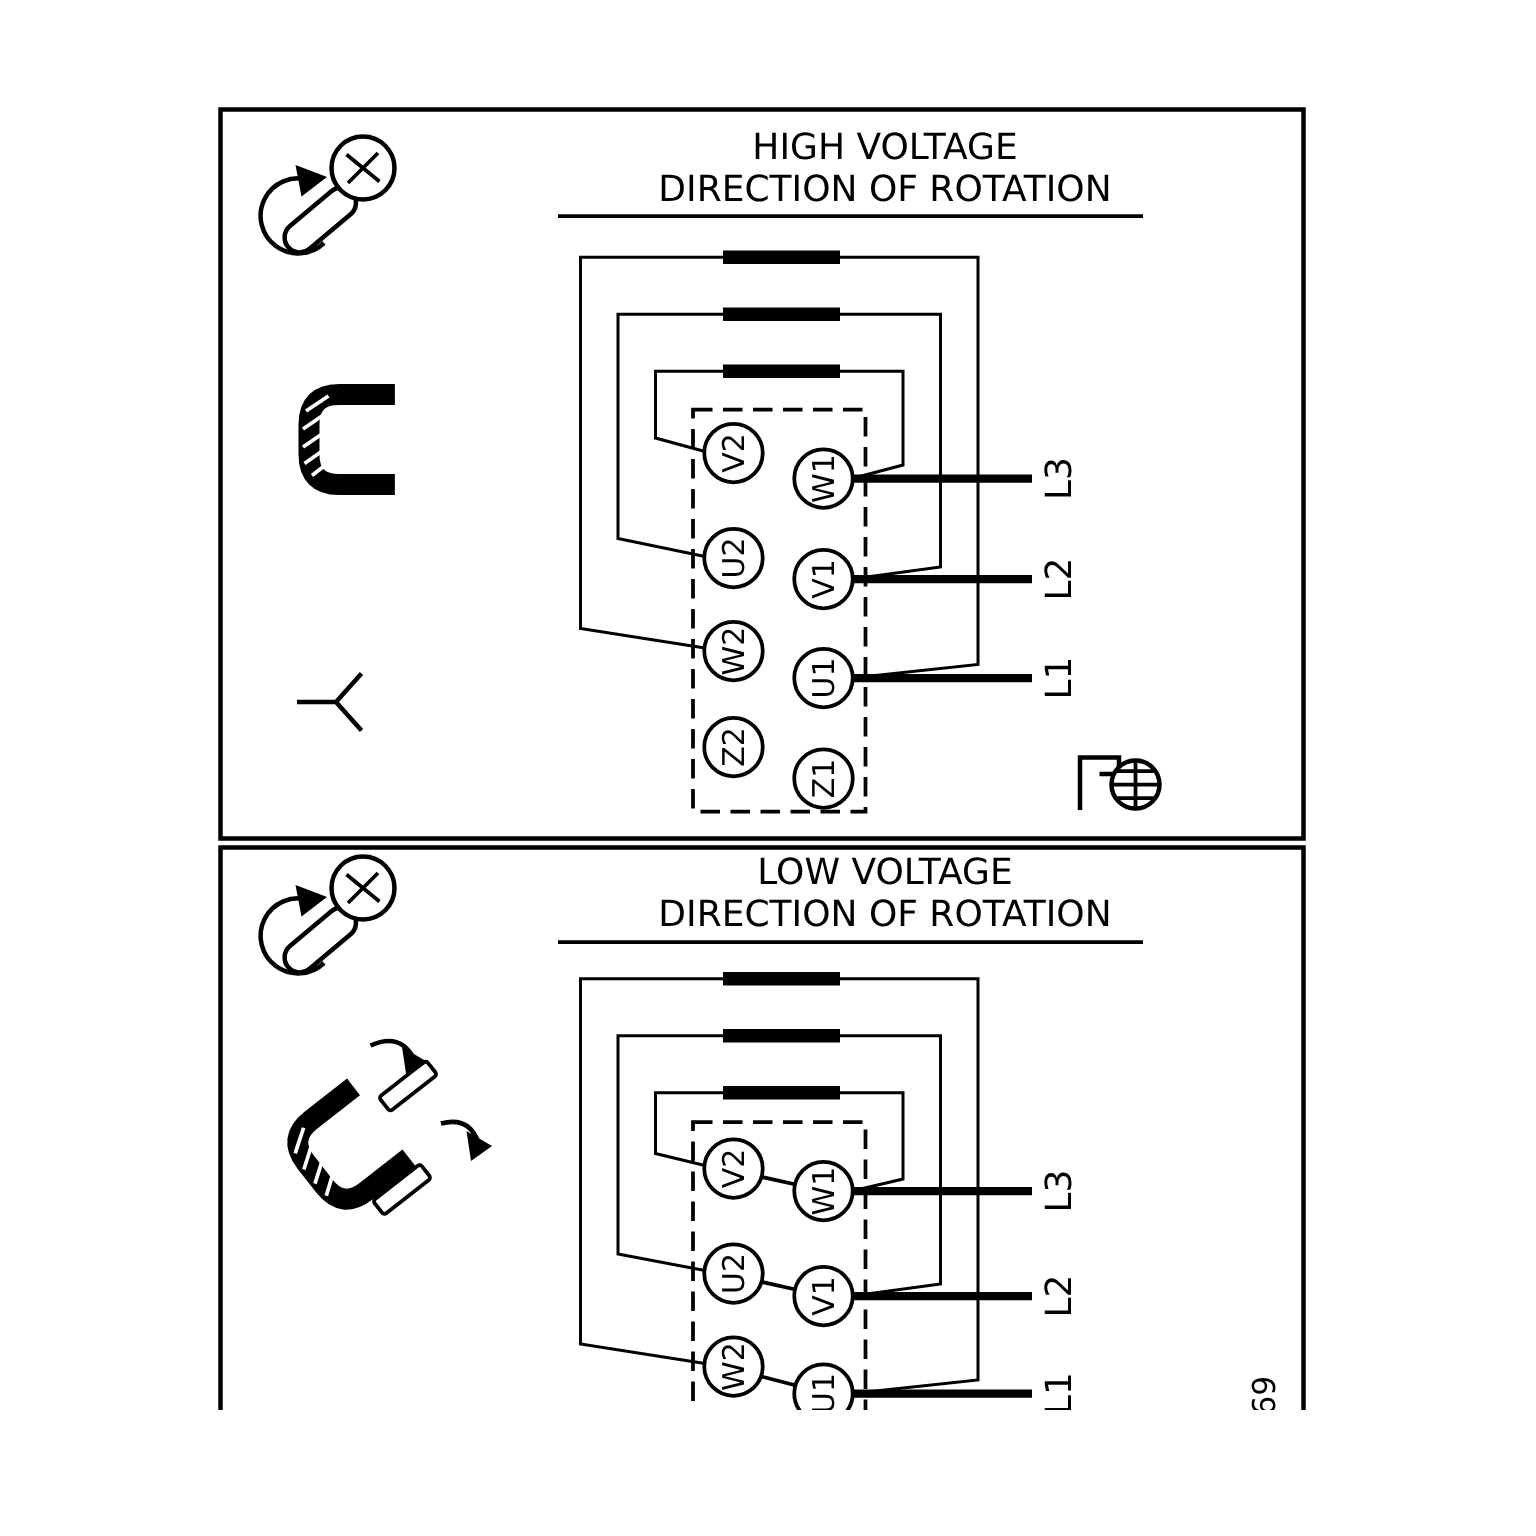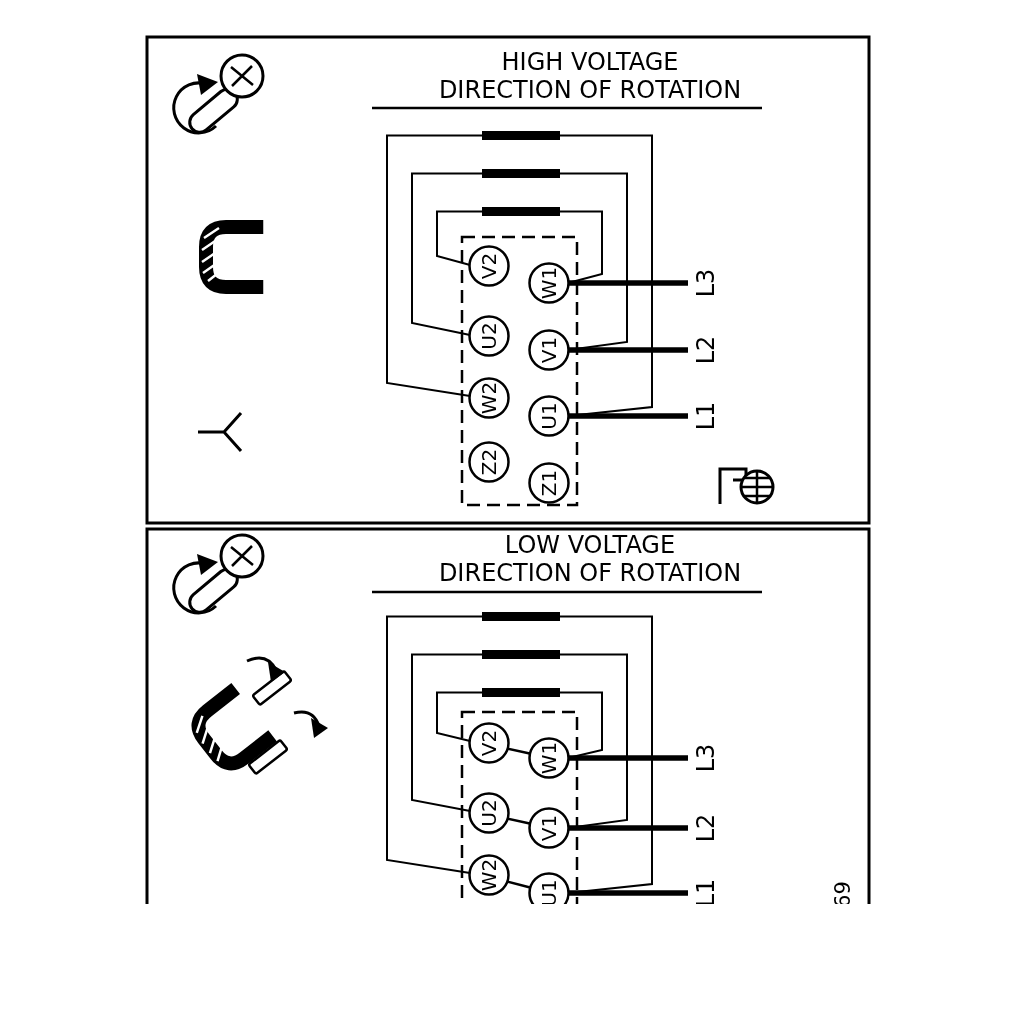--- a/index.html
+++ b/index.html
@@ -1,16 +1,16 @@
 <!DOCTYPE html>
 <html><head>
 <meta charset="utf-8">
 <style>
   html,body{margin:0;padding:0;background:#ffffff;}
-  .stage{position:relative;width:1024px;height:904px;background:#8b5cf6;overflow:hidden;}
+  .stage{position:relative;width:1024px;height:904px;background:#8b5cf6;overflow:hidden;margin-top:36px;}
   svg{display:block;}
   text{font-family:"DejaVu Sans","Liberation Sans",sans-serif;fill:#000;}
   .t-title{font-size:24px;text-anchor:middle;}
   .t-term{font-size:20px;text-anchor:middle;}
   .t-label{font-size:24px;text-anchor:middle;}
   .t-dwg{font-size:21px;}
   .w2{stroke:#000;stroke-width:2;fill:none;}
   .w25{stroke:#000;stroke-width:2.5;fill:none;}
   .w3{stroke:#000;stroke-width:3;fill:none;}
   .w55{stroke:#000;stroke-width:5.5;fill:none;}

